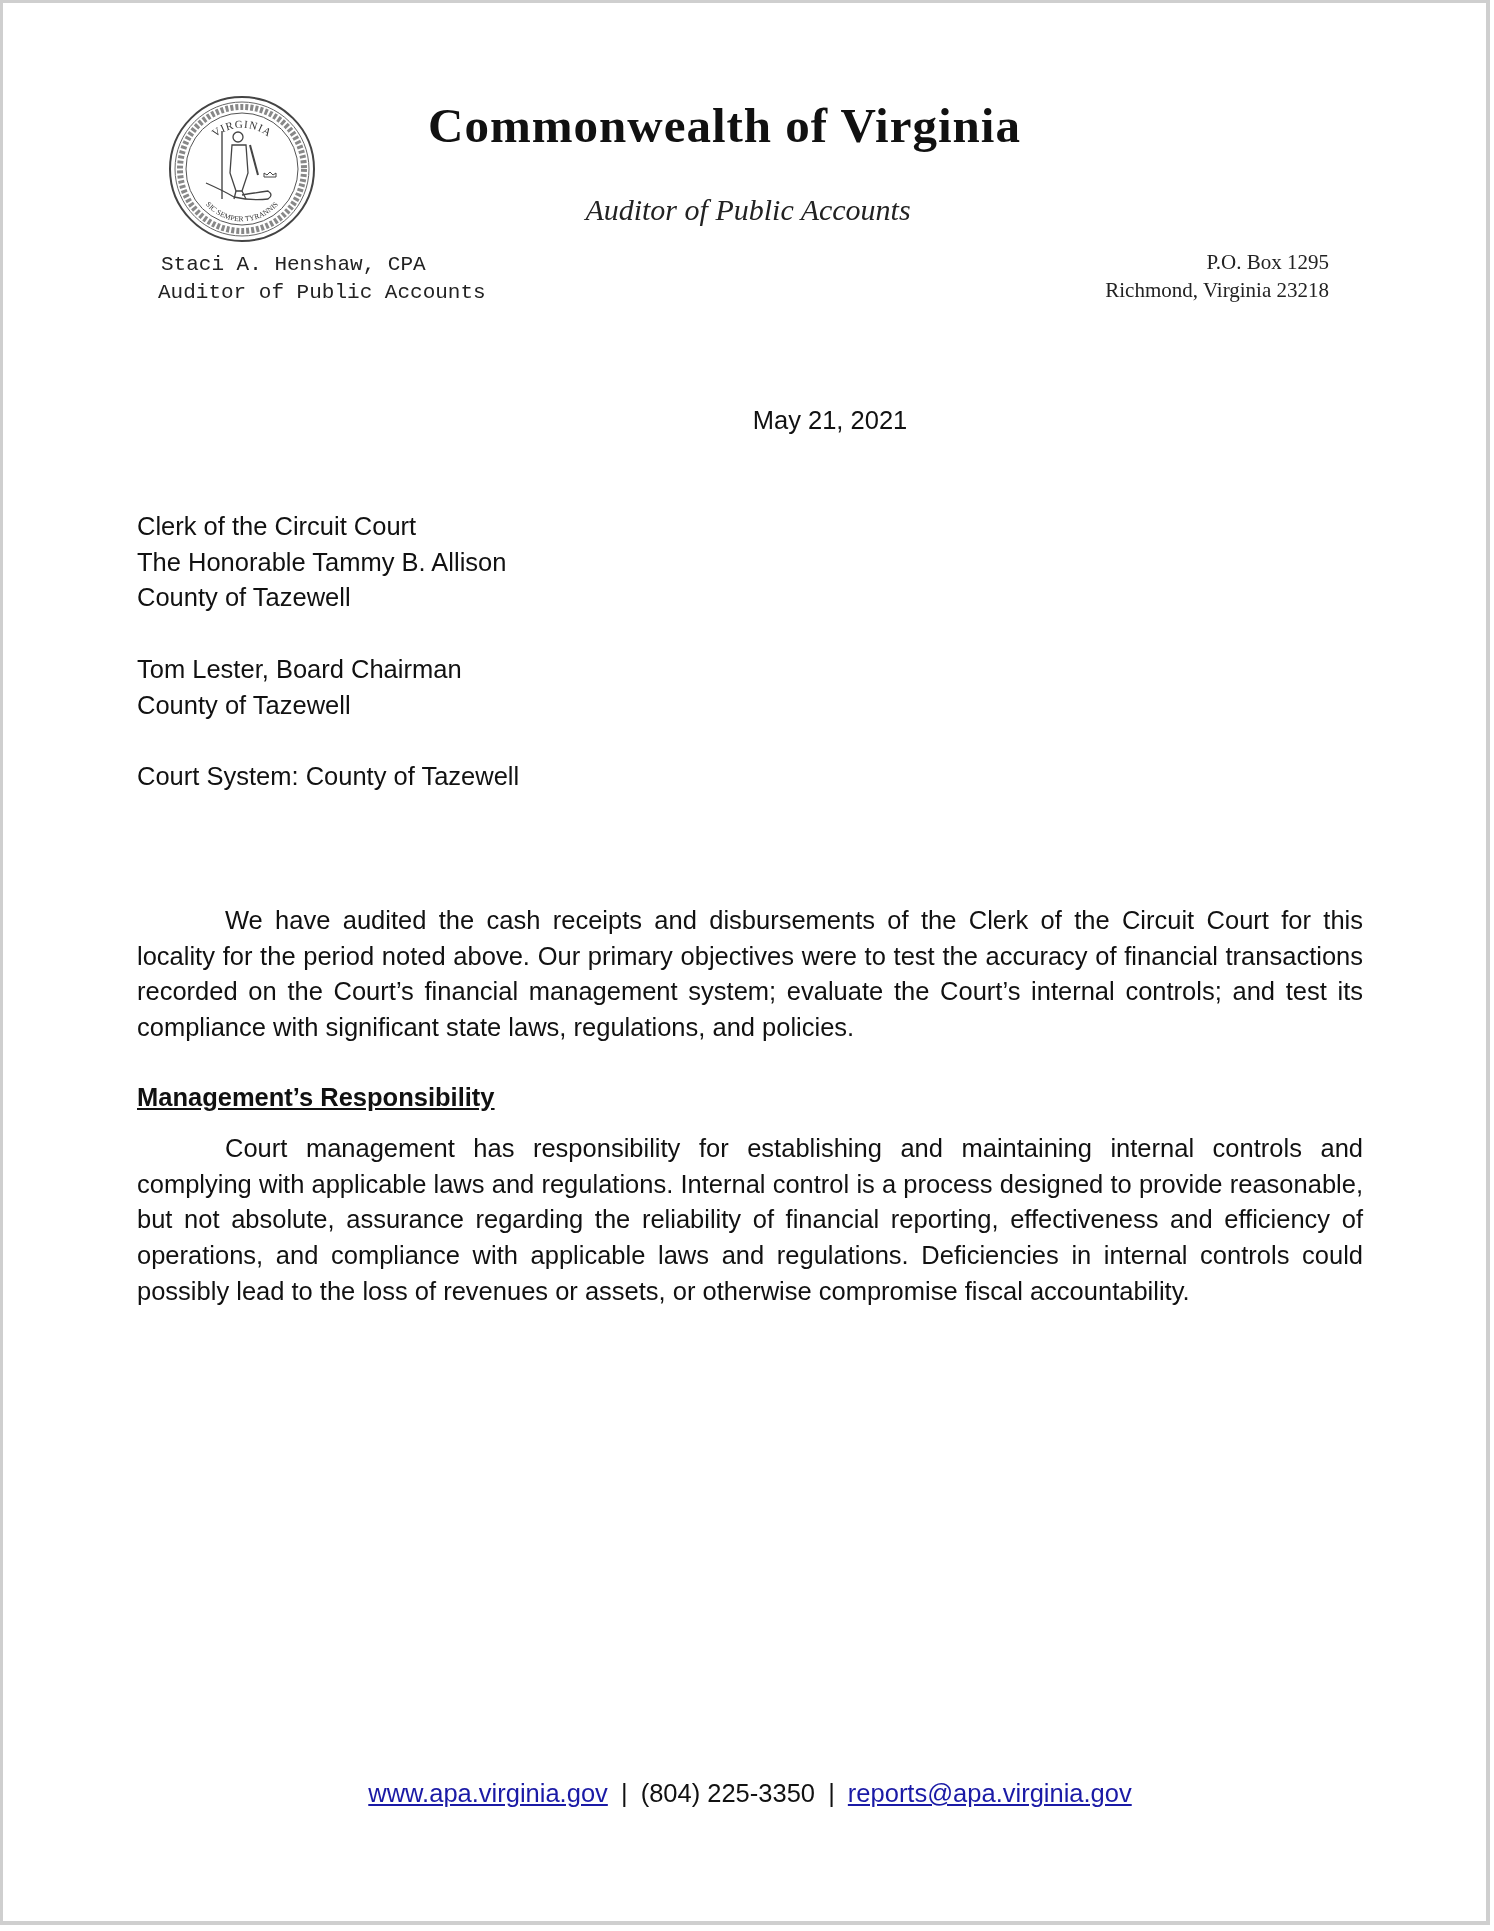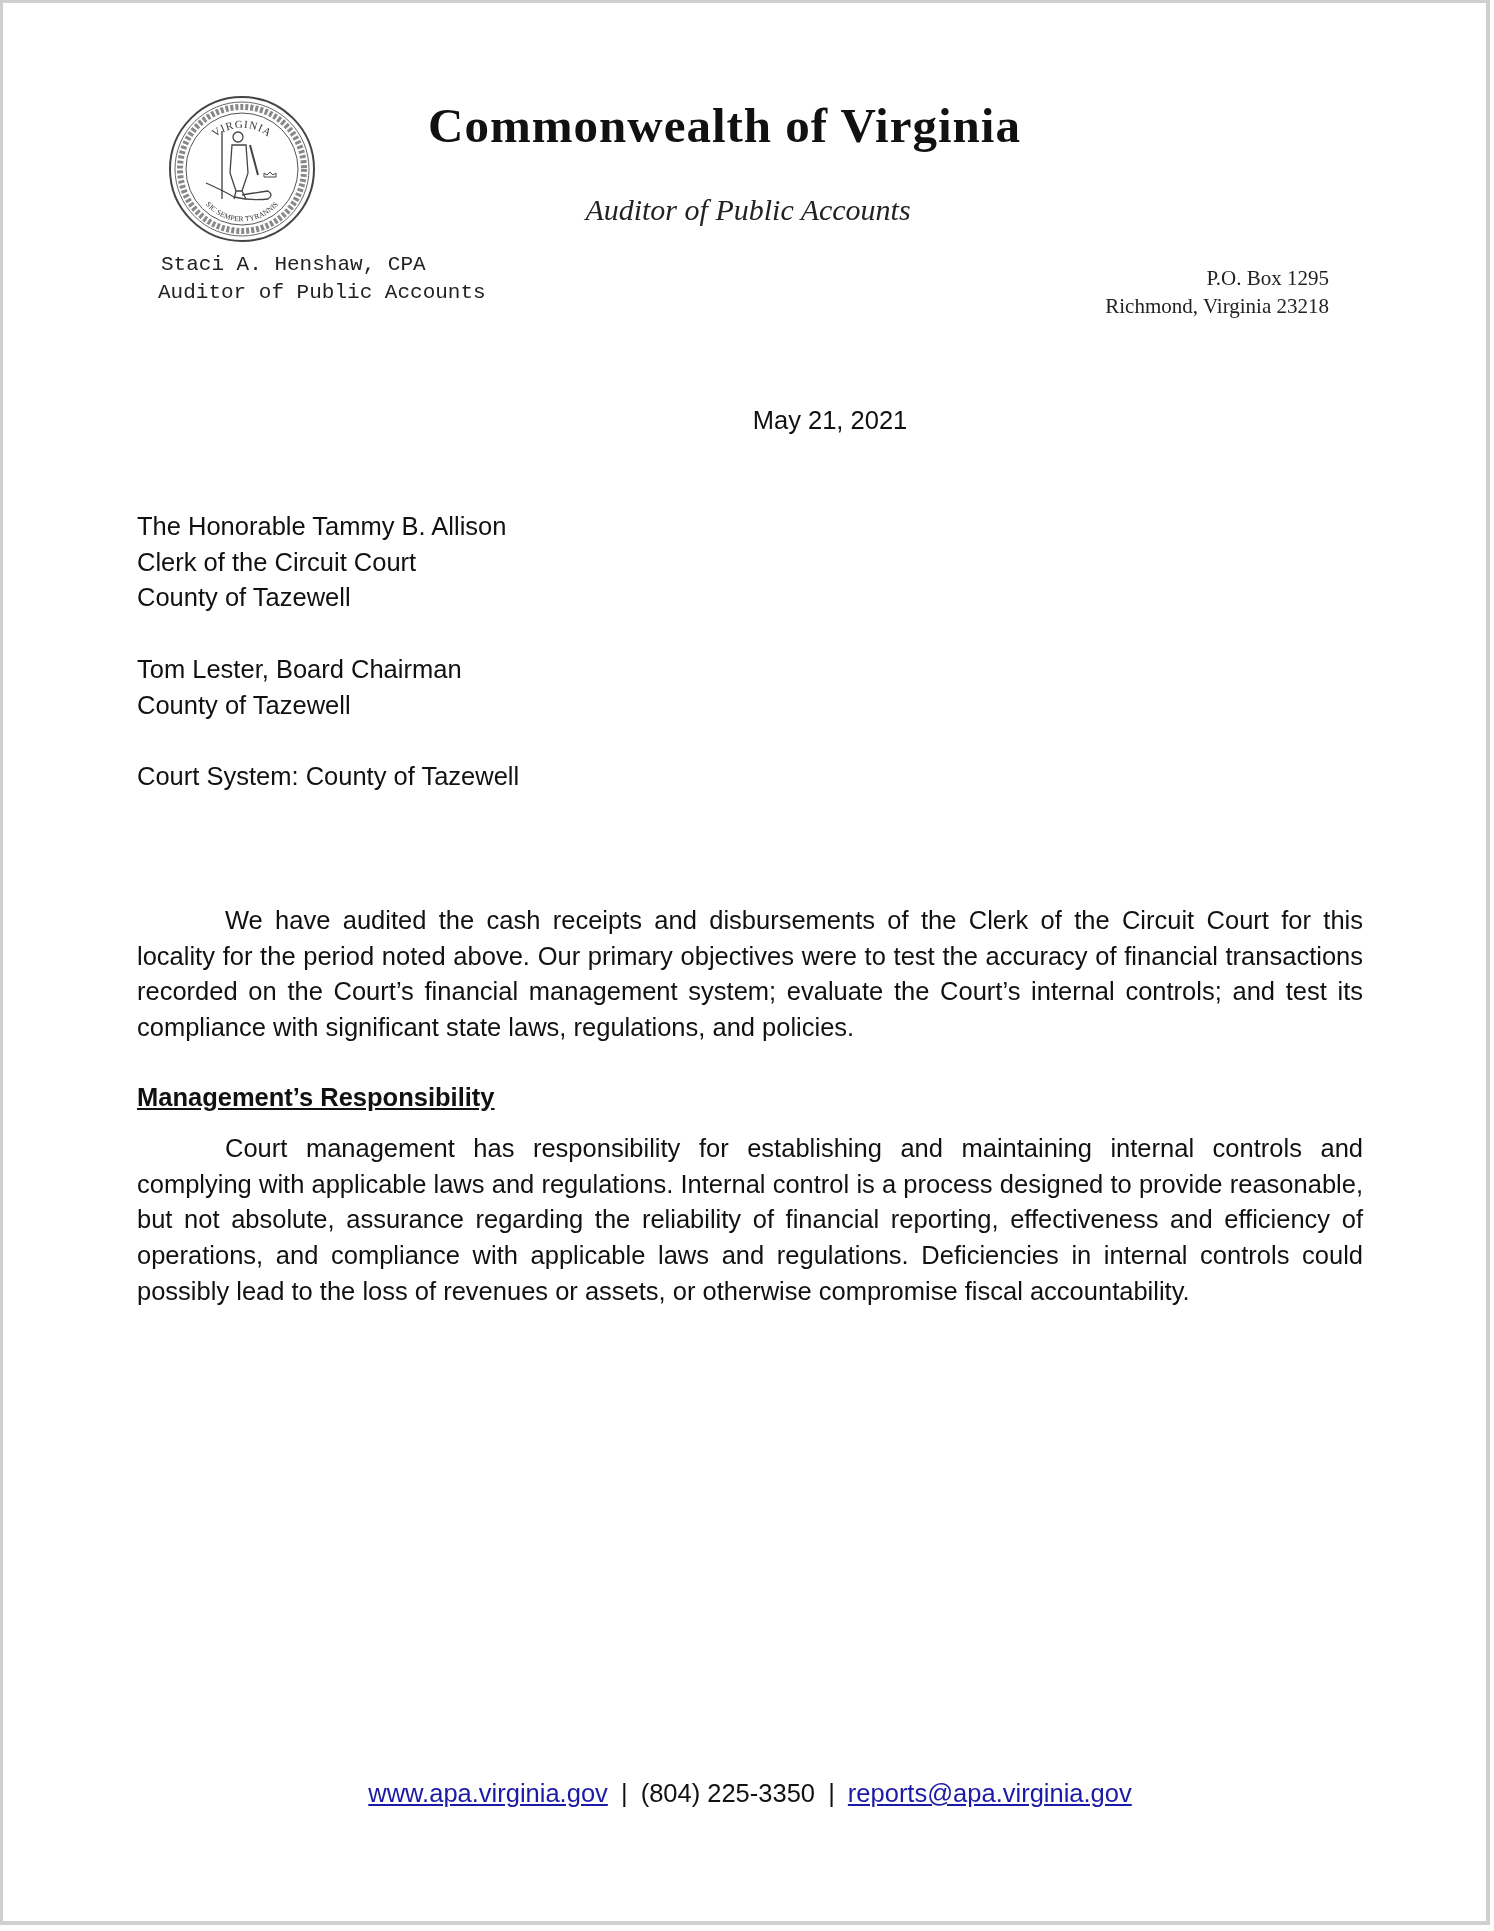--- a/index.html
+++ b/index.html
@@ -63,21 +63,21 @@
       top: 248px;
       font-family: Liberation Mono, monospace;
       font-size: 21px;
       color: #222;
       line-height: 28px;
     }
     .auditor-block .l1 { padding-left: 3px; }
     .address-block {
       position: absolute;
       right: 157px;
-      top: 261px;
+      top: 245px;
       text-align: right;
       font-family: "Liberation Serif", serif;
       font-size: 21px;
       color: #222;
       line-height: 28px;
     }
     .body-text {
       font-family: "Liberation Sans", sans-serif;
       font-size: 25.5px;
       color: #111;
@@ -187,22 +187,22 @@
   </div>
 
   <div class="address-block">
     <div>P.O. Box 1295</div>
     <div>Richmond, Virginia 23218</div>
   </div>
 
   <div class="body-text date">May 21, 2021</div>
 
   <div class="body-text recipient">
+    <div>Clerk of the Circuit Court</div>
     <div>The Honorable Tammy B. Allison</div>
-    <div>Clerk of the Circuit Court</div>
     <div>County of Tazewell</div>
   </div>
 
   <div class="body-text recipient2">
     <div>Tom Lester, Board Chairman</div>
     <div>County of Tazewell</div>
   </div>
 
   <div class="body-text audit-info">
     <div>

